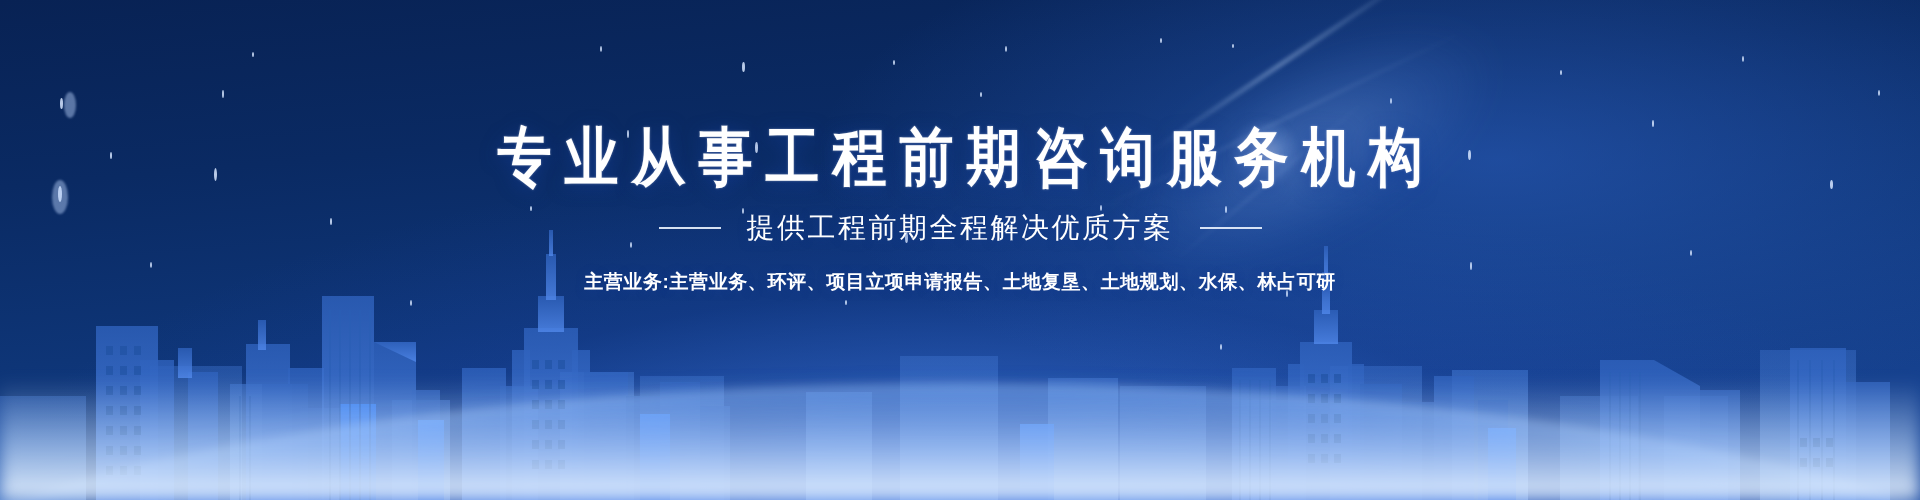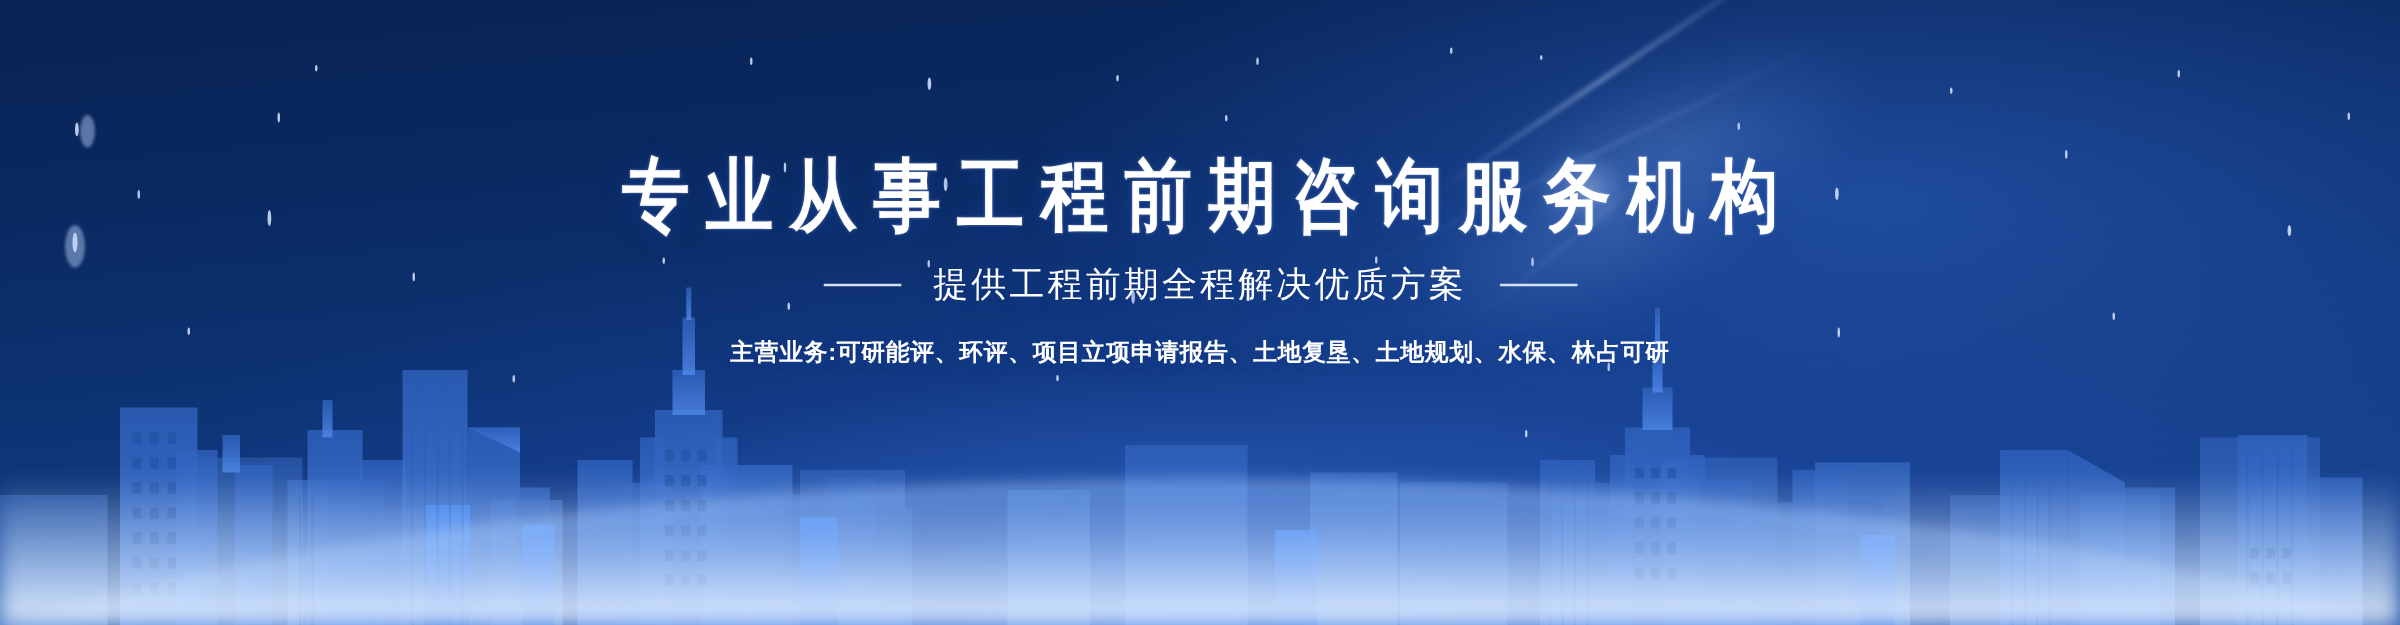--- a/index.html
+++ b/index.html
@@ -417,16 +417,16 @@
   <div class="content">
 
     <h1 class="headline">专业从事工程前期咨询服务机构</h1>
 
     <div class="subrow">
       <span class="rule"></span>
       <h2 class="subtitle">提供工程前期全程解决优质方案</h2>
       <span class="rule"></span>
     </div>
 
-    <p class="biz">主营业务:可研能评、环评、项目立项申请报告、土地复垦、土地规划、水保、林占可研</p>
+    <p class="biz">主营业务:主营业务、环评、项目立项申请报告、土地复垦、土地规划、水保、林占可研</p>
   </div>
 
 </div>
 
 </body></html>

